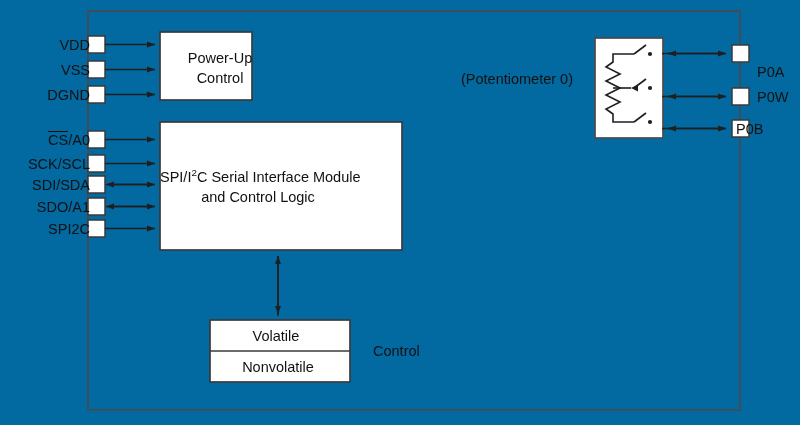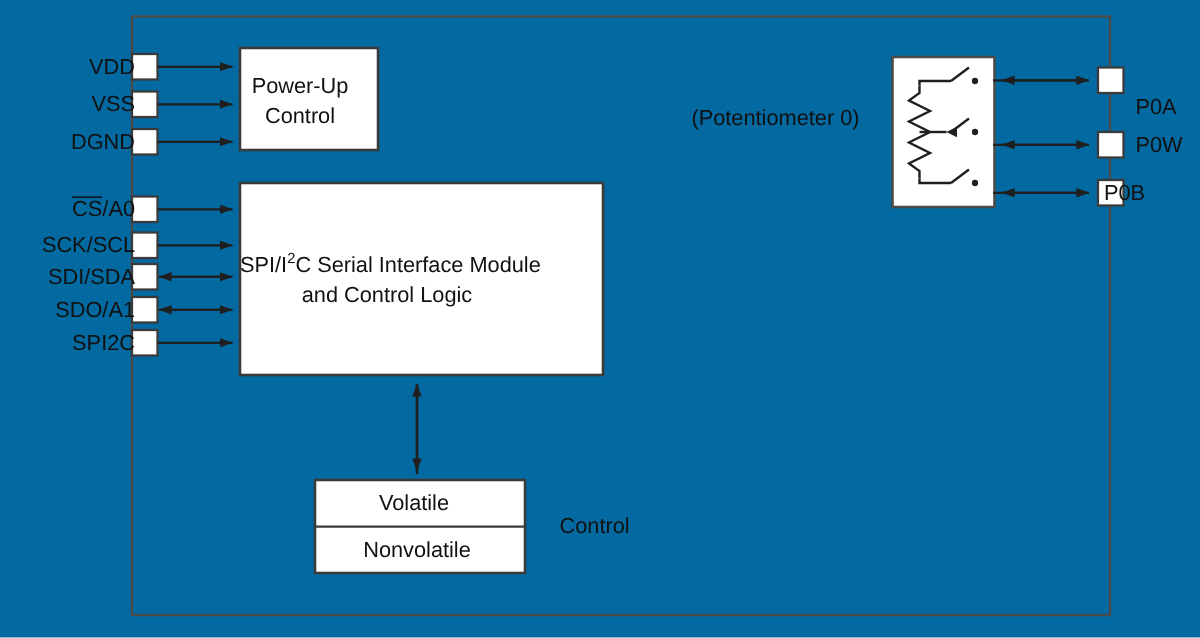--- a/index.html
+++ b/index.html
@@ -184,21 +184,21 @@
   <div class="lbl pin-label" style="right:710px; top:199px; width:130px;">SDO/A1</div>
 
   <div class="lbl pin-label" style="right:710px; top:221px; width:130px;">SPI2C</div>
 
   <div class="lbl pin-label-right" style="left:757px; top:64px;">P0A</div>
 
   <div class="lbl pin-label-right" style="left:757px; top:89px;">P0W</div>
 
   <div class="lbl pin-label-right" style="left:736px; top:121px;">P0B</div>
 
-  <div class="lbl block-label" style="left:144px; top:49px; width:112px;">
+  <div class="lbl block-label" style="left:164px; top:49px; width:112px;">
     <div>Power-Up</div>
     <div>Control</div>
   </div>
 
   <div class="lbl block-label" style="left:160px; top:168px; width:196px;">
     <div><span>SPI/I</span><sup>2</sup><span>C Serial Interface Module</span></div>
     <div>and Control Logic</div>
   </div>
 
   <div class="lbl block-label" style="left:196px; top:327px; width:160px;">Volatile</div>

